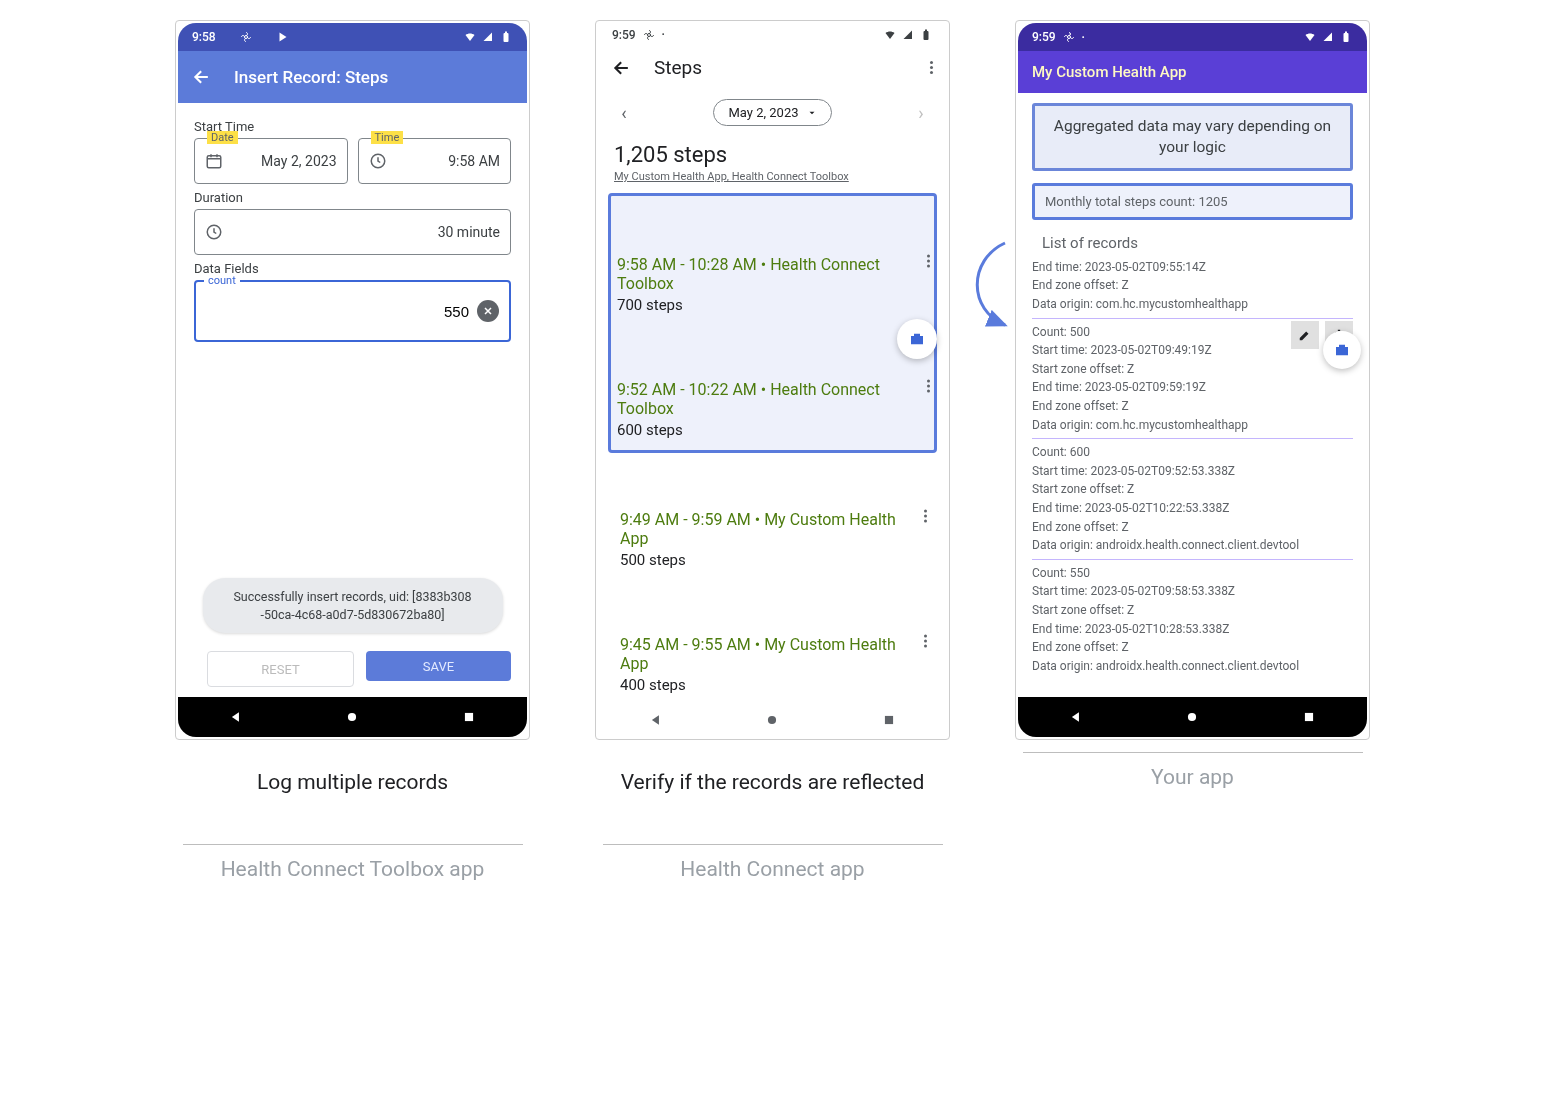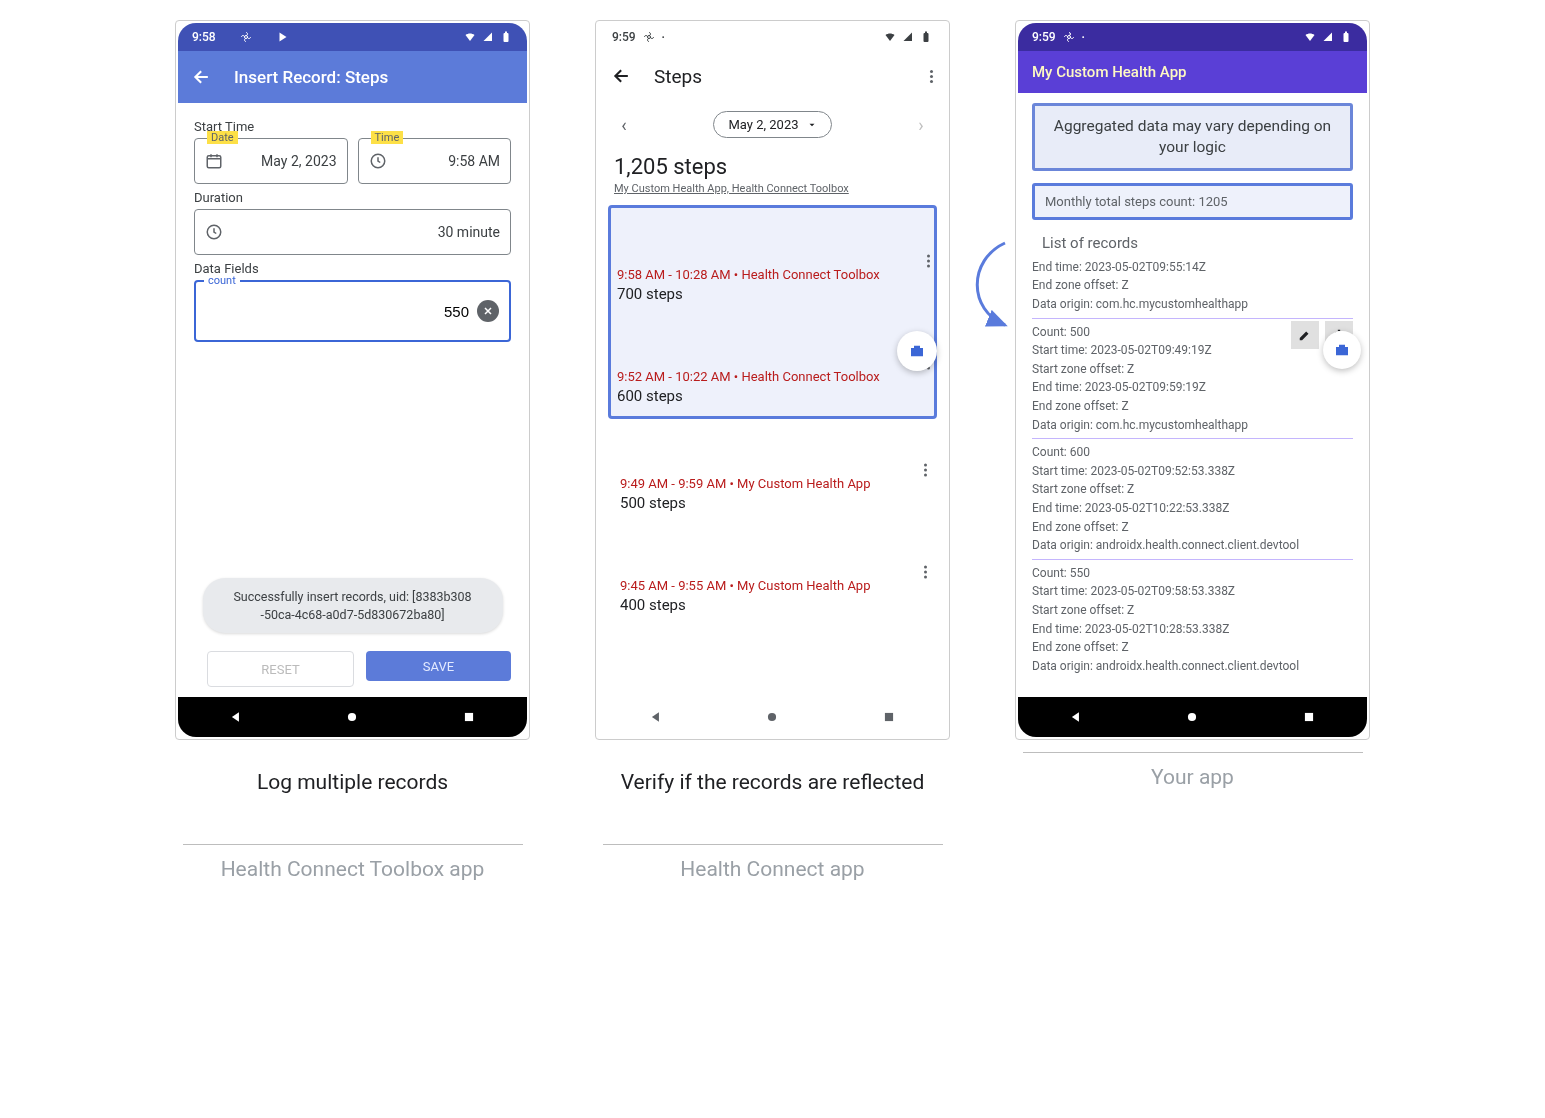--- a/index.html
+++ b/index.html
@@ -69,21 +69,21 @@
 
   
   .p2-bar { background:#fff; height:50px; display:flex; align-items:center; padding:0 14px; gap:22px; font-size:19px; color:#202124; }
   .p2-body { padding:6px 16px 0; flex:1; background:#fff; position:relative; }
   .date-nav { display:flex; align-items:center; justify-content:space-between; padding:4px 0 10px; }
   .chev { color:#5f6368; font-size:18px; width:20px; text-align:center; }
   .date-pill { border:1px solid #80868b; border-radius:18px; padding:5px 14px; font-size:13px; display:flex; align-items:center; gap:8px; }
   .big-steps { font-size:22px; color:#202124; margin-top:6px; }
   .sub-src { font-size:11px; color:#5f6368; margin-top:3px; margin-bottom:10px;text-decoration:underline; }
   .step-entry { padding:9px 6px; position:relative; }
-  .step-time { font-size:13px; color:#b91c1c;margin-top:48px; }
+  .step-time { font-size:16px; color:#4d7c0f;margin-top:48px; }
   .step-val { font-size:15px; color:#202124; margin-top:3px; }
   .entry-dots { position:absolute; right:4px; top:50%; transform:translateY(-50%); color:#5f6368; }
   .hl-group { border:3px solid #5a7bdc; border-radius:4px; background:#eef1fb; padding:2px 0; margin:0 -6px; }
   .fab-mini { position:absolute; right:10px; top:230px; width:40px; height:40px; border-radius:50%; background:#fff; box-shadow:0 2px 6px rgba(0,0,0,.25); display:flex; align-items:center; justify-content:center; color:#3b66d6; }
 
   
   .appbar-purple2 { background:#5a3fd6; color:#fef9c3; height:42px; display:flex; align-items:center; padding:0 14px; font-size:15px; font-weight:500; }
   .p3-body { padding:8px 14px 0; flex:1; background:#fff; position:relative; overflow:hidden; font-size:12px; color:#5f6368; }
   .annot-box { border:3px solid #6b86d9; background:#e8ecf8; border-radius:3px; padding:10px 12px; font-size:15.5px; color:#3c4043; text-align:center; line-height:1.35; margin:2px 0 12px; }
   .monthly-box { border:3px solid #5a7bdc; background:#eef1fb; border-radius:3px; padding:8px 10px; font-size:13px; color:#5f6368; margin-bottom:12px; }

